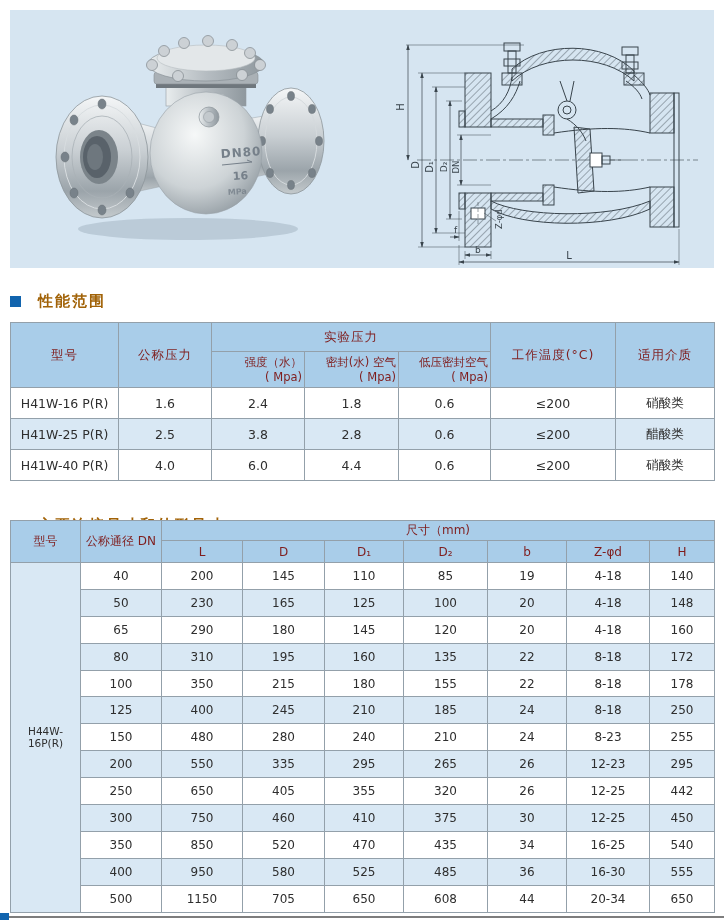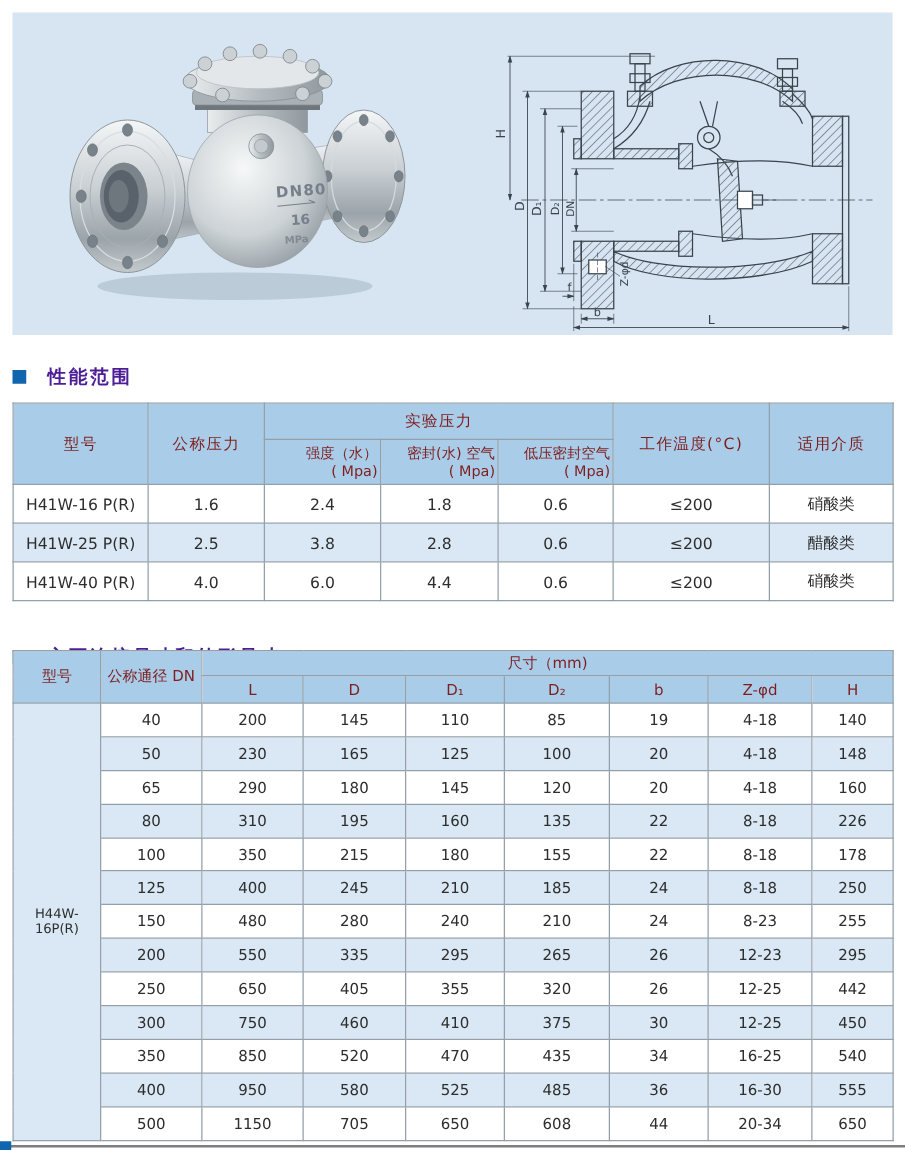--- a/index.html
+++ b/index.html
@@ -10,21 +10,21 @@
   }
   
   .hero{position:absolute; left:10px; top:10px; width:704px; height:258px; background:#d6e5f1;}
   .hero svg{position:absolute;}
   .photo-svg{left:28px; top:10px;}
   .drawing-svg{left:352px; top:5px;}
 
   
   .sec-head{position:absolute; left:10px; display:flex; align-items:center; gap:17px;}
   .sec-head .bullet{width:11px; height:11px; background:#1164ae;}
-  .sec-head .t{color:#4c1d95; font-weight:bold; font-size:15px; letter-spacing:2px;}
+  .sec-head .t{color:#a16207; font-weight:bold; font-size:15px; letter-spacing:2px;}
   .sec1{top:292px;}
   .sec2{top:516px;}
 
   
   table{position:absolute; left:10px; border-collapse:collapse; table-layout:fixed; background:#ffffff;}
   th,td{border:1px solid #93a0aa; text-align:center; vertical-align:middle; padding:0 2px; overflow:hidden;}
   th{background:#a9cde9; font-weight:normal; color:#7f1d1d;}
   tr.alt td{background:#d9e8f4;}
   .t1{top:322px; width:704px; font-size:12.5px;}
   .t1 th{font-size:12.5px; letter-spacing:1px;}
@@ -371,21 +371,21 @@
           <td>160</td>
         </tr>
         <tr class="alt">
           <td>80</td>
           <td>310</td>
           <td>195</td>
           <td>160</td>
           <td>135</td>
           <td>22</td>
           <td>8-18</td>
-          <td>226</td>
+          <td>172</td>
         </tr>
         <tr>
           <td>100</td>
           <td>350</td>
           <td>215</td>
           <td>180</td>
           <td>155</td>
           <td>22</td>
           <td>8-18</td>
           <td>178</td>

